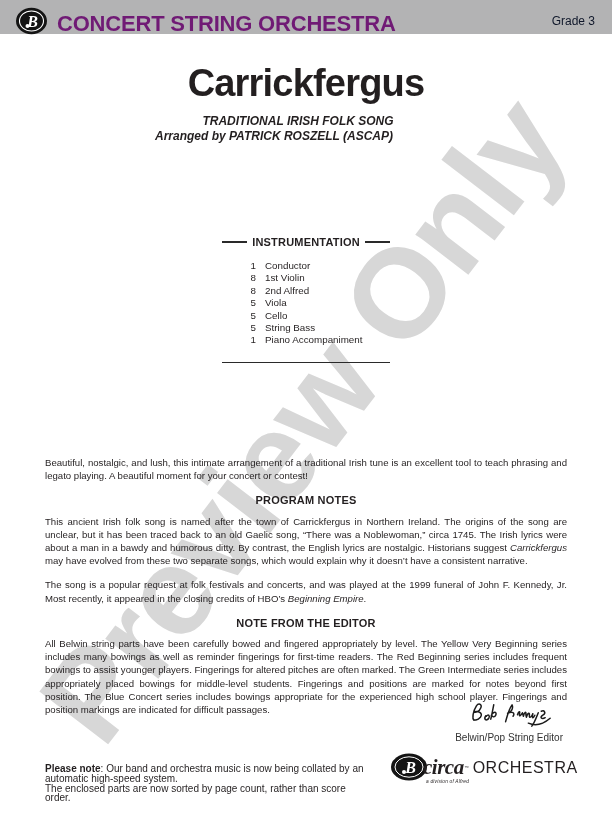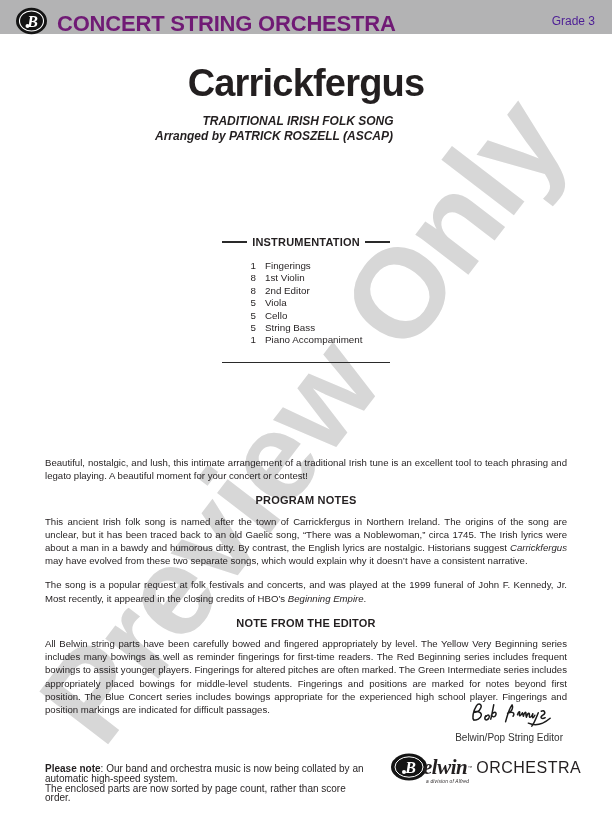--- a/index.html
+++ b/index.html
@@ -18,21 +18,21 @@
   
   #watermark{
     position:absolute;left:302px;top:420px;z-index:0;
     transform:translate(-50%,-50%) rotate(-52.5deg);
     font-size:126px;font-weight:bold;letter-spacing:-2px;
     color:var(--watermark);white-space:nowrap;
   }
   
   #header-bar{left:0;top:0;width:612px;height:34px;background:var(--header-bar);}
   #series-title{position:absolute;left:57px;top:11px;font-size:22px;font-weight:bold;letter-spacing:-0.2px;color:#701a75;}
-  #grade-label{position:absolute;right:17px;top:14px;font-size:12px;color:#4c1d95;}
+  #grade-label{position:absolute;right:17px;top:14px;font-size:12px;color:#0f172a;}
   #logo-top{position:absolute;left:15px;top:7px;width:34px;height:29px;}
   
   #main-title{left:0;top:62px;width:612px;text-align:center;font-size:38px;font-weight:bold;letter-spacing:-0.8px;}
   #subtitle-1{left:0;top:114px;width:596px;text-align:center;font-size:12px;font-style:italic;font-weight:bold;}
   #subtitle-2{left:0;top:129px;width:548px;text-align:center;font-size:12px;font-style:italic;font-weight:bold;}
   
   #instrumentation{left:222px;top:236px;width:168px;}
   .instr-head{display:flex;align-items:center;gap:5px;font-size:11px;font-weight:bold;letter-spacing:0.2px;justify-content:center;}
   .rule{flex:1;height:1.5px;background:var(--rule);}
   .instr-list{margin-top:12px;padding-left:24px;}
@@ -83,29 +83,29 @@
 
   <div id="instrumentation" class="abs">
     <div class="instr-head">
       <span class="rule"></span>
       <span>INSTRUMENTATION</span>
       <span class="rule"></span>
     </div>
     <div class="instr-list">
       <div class="instr-row">
           <span class="instr-qty">1</span>
-          <span>Fingerings</span>
+          <span>Conductor</span>
         </div>
       <div class="instr-row">
           <span class="instr-qty">8</span>
           <span>1st Violin</span>
         </div>
       <div class="instr-row">
           <span class="instr-qty">8</span>
-          <span>2nd Editor</span>
+          <span>2nd Alfred</span>
         </div>
       <div class="instr-row">
           <span class="instr-qty">5</span>
           <span>Viola</span>
         </div>
       <div class="instr-row">
           <span class="instr-qty">5</span>
           <span>Cello</span>
         </div>
       <div class="instr-row">
@@ -151,20 +151,20 @@
   </div>
 
   <div id="belwin-logo" class="abs">
     <div class="brand-row">
       <svg id="brand-oval" viewBox="0 0 40 29">
         <ellipse cx="19" cy="14" rx="18" ry="13.5" fill="#141414"></ellipse>
         <ellipse cx="19" cy="14" rx="14" ry="10.2" fill="none" stroke="#ffffff" stroke-width="1"></ellipse>
         <circle cx="14" cy="19" r="2" fill="#ffffff"></circle>
         <text x="20.5" y="20" text-anchor="middle" font-family="Liberation Serif, serif" font-style="italic" font-weight="bold" font-size="16" fill="#ffffff">B</text>
       </svg>
-      <span id="brand-script">elwin</span>
+      <span id="brand-script">circa</span>
         <span id="brand-tm">™</span>
       <span id="brand-word">ORCHESTRA</span>
     </div>
     <div id="brand-sub">a division of Alfred</div>
   </div>
 
 </div>
 
 </body></html>

